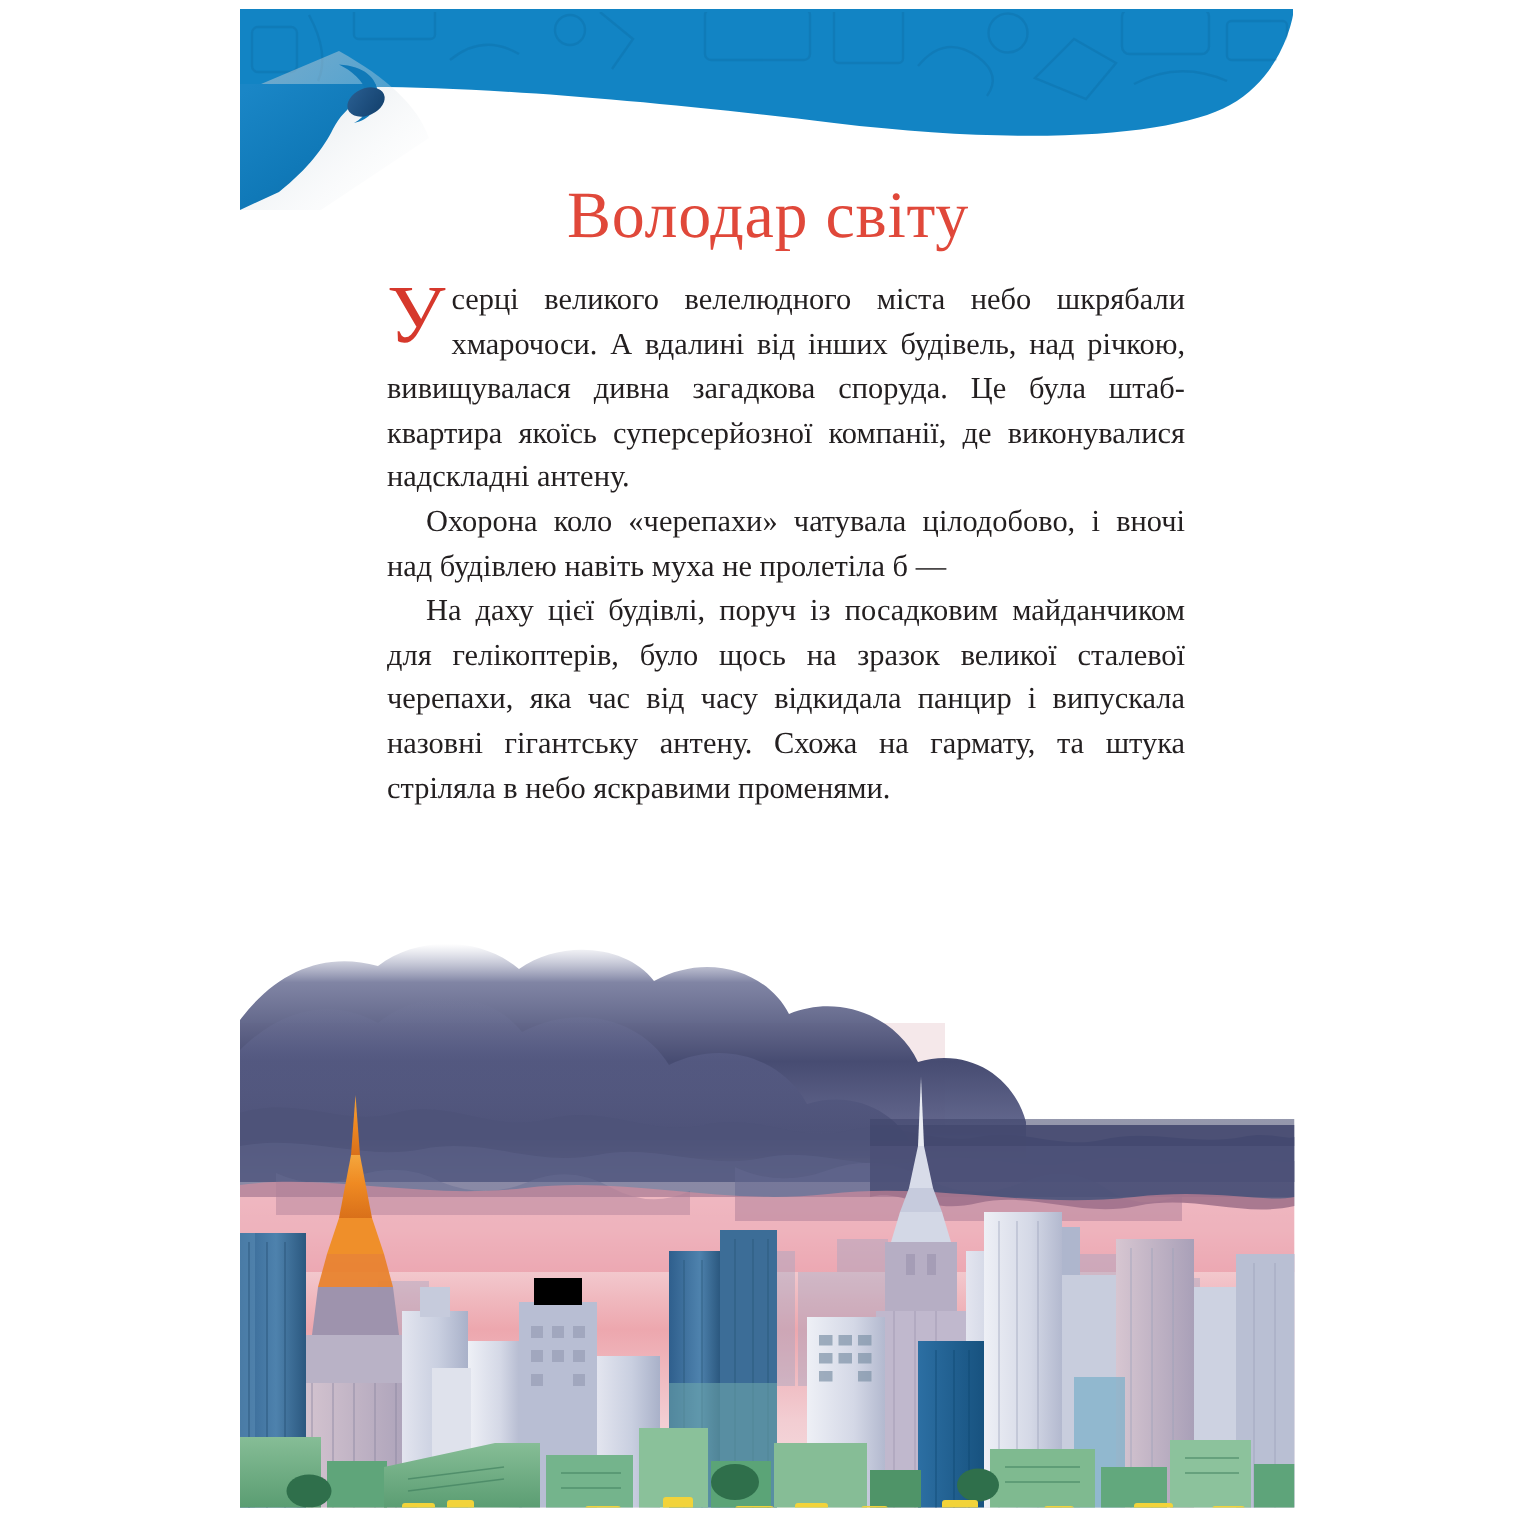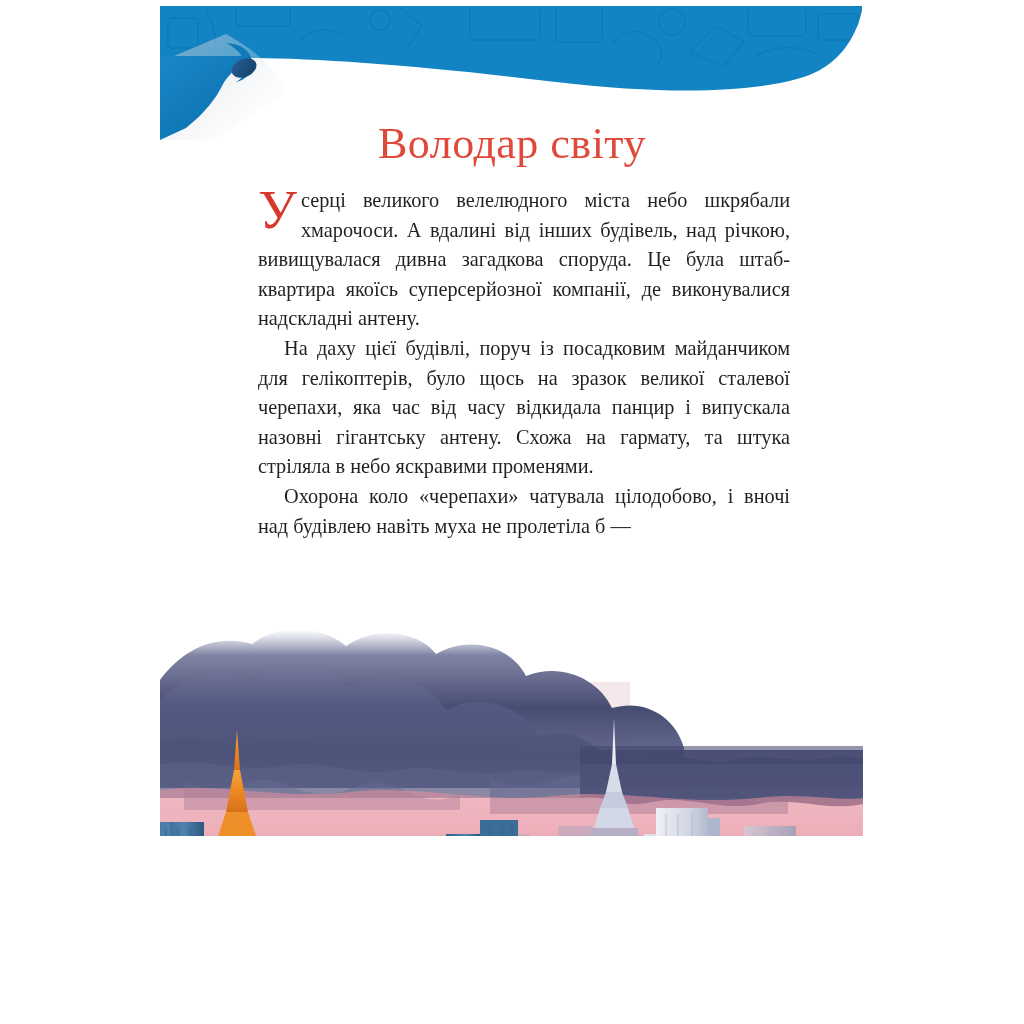--- a/index.html
+++ b/index.html
@@ -10,21 +10,21 @@
   body {
     width: 1024px;
     height: 1024px;
     overflow: hidden;
     font-family: "Liberation Serif", "DejaVu Serif", serif;
   }
 
   #page {
     position: relative;
     width: 1024px;
-    height: 836px;
+    height: 1005px;
     background: #ffffff;
     overflow: hidden;
   }
 
   
   #banner-wrap {
     position: absolute;
     left: 0; top: 0;
     width: 1024px;
     height: 140px;
@@ -157,22 +157,22 @@
                  C242,53 234,47 226,43 Z" fill="#1079b8"></path>
         <ellipse cx="244" cy="68" rx="13" ry="9" transform="rotate(-24 244 68)" fill="url(#curlNub)"></ellipse>
       </g>
     </svg>
   </div>
 
   <h1 id="chapter-title">Володар світу</h1>
 
   <div id="body-text">
     <p class="first"><span class="dropcap">У</span><span>серці великого велелюдного міста небо шкряба­ли хмарочоси. А вдалині від інших будівель, над річ­кою, вивищувалася дивна загадкова споруда. Це бу­ла штаб-квартира якоїсь суперсерйозної компанії, де виконувалися надскладні антену.</span></p>
+    <p>Охорона коло «черепахи» чатувала цілодобово, і вночі над будівлею навіть муха не пролетіла б —</p>
     <p>На даху цієї будівлі, поруч із посадковим майдан­чиком для гелікоптерів, було щось на зразок вели­кої сталевої черепахи, яка час від часу відкидала панцир і випускала назовні гігантську антену. Схо­жа на гармату, та штука стріляла в небо яскравими променями.</p>
-    <p>Охорона коло «черепахи» чатувала цілодобово, і вночі над будівлею навіть муха не пролетіла б —</p>
   </div>
 
   <div id="illustration">
     <svg width="703" height="396" viewBox="0 0 703 396" xmlns="http://www.w3.org/2000/svg">
       <defs>
         <linearGradient id="skyGrad" x1="0" y1="0" x2="0" y2="1">
           <stop offset="0%" stop-color="#ffffff"></stop>
           <stop offset="28%" stop-color="#f6dfe3"></stop>
           <stop offset="52%" stop-color="#eda7ae"></stop>
           <stop offset="74%" stop-color="#f2cdd2"></stop>

